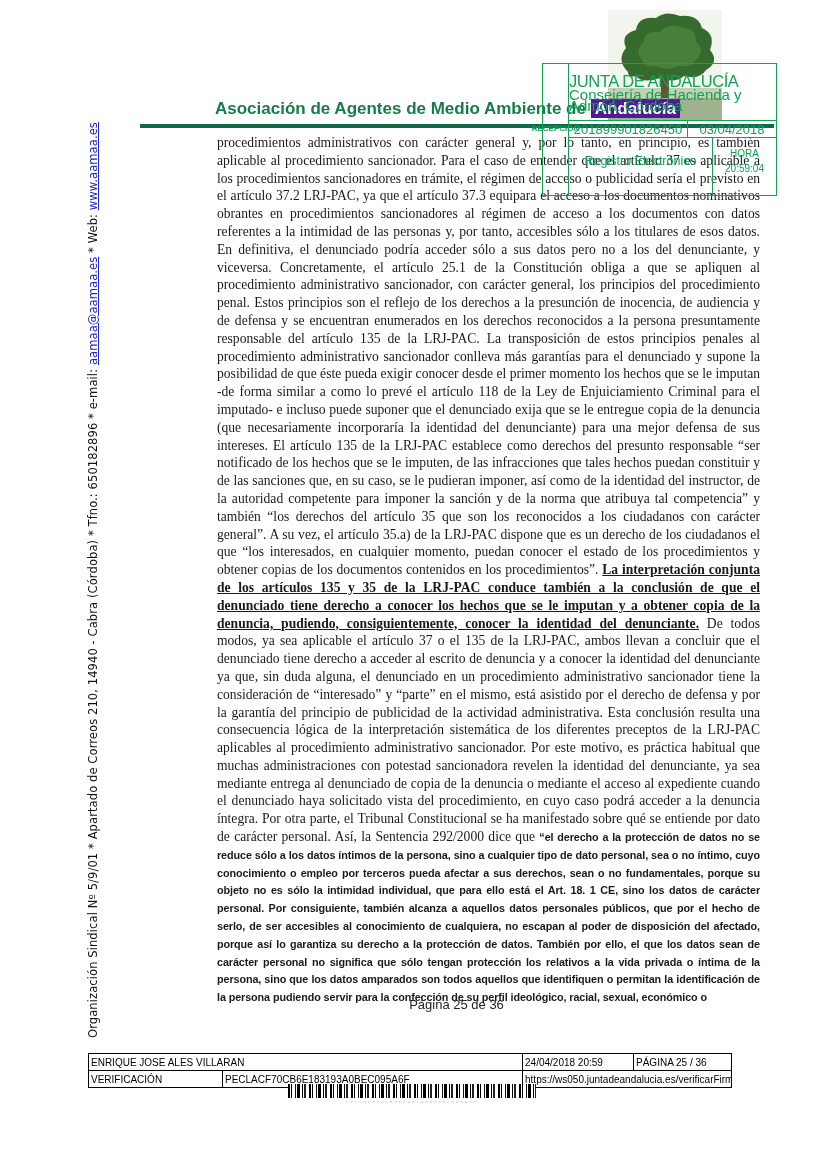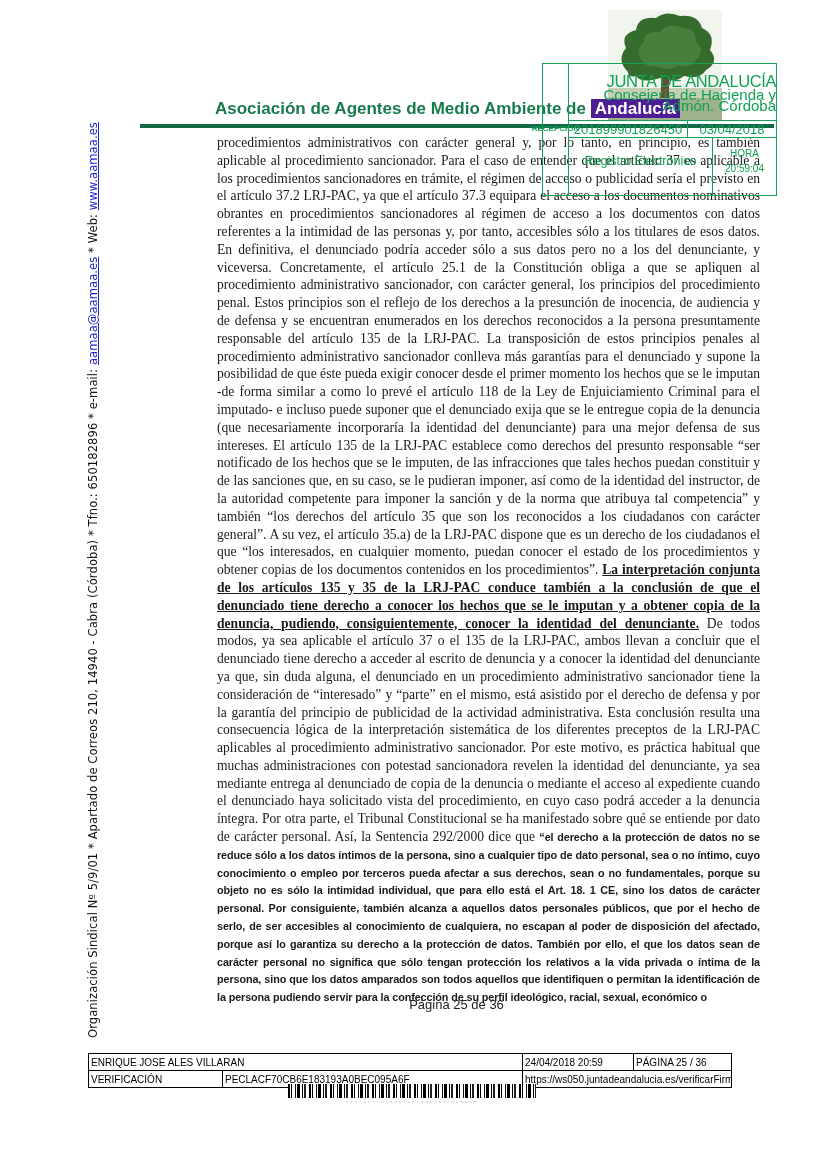--- a/index.html
+++ b/index.html
@@ -44,21 +44,21 @@
     background:transparent;z-index:5;
   }
   .stamp-left{
     border-right:1.5px solid #12a155;
     display:flex;align-items:center;justify-content:center;
     font-size:8px;line-height:12.6px;font-weight:bold;
   }
   .vertical-letters span{display:block;text-align:center;}
   .stamp-main{display:grid;grid-template-rows:57px 17px 1fr;}
   .stamp-rowA{
-    text-align:right;border-bottom:1.5px solid #12a155;
+    text-align:left;border-bottom:1.5px solid #12a155;
     display:flex;flex-direction:column;justify-content:center;
   }
   .stamp-org{font-size:16.5px;letter-spacing:-0.4px;line-height:17px;}
   .stamp-dept{font-size:15px;line-height:10.5px;}
   .stamp-rowB{
     display:grid;grid-template-columns:1fr 88px;
     border-bottom:1.5px solid #12a155;font-size:13px;text-align:center;
   }
   .stamp-rowB div{display:flex;align-items:center;justify-content:center;}
   .stamp-num{border-right:1.5px solid #12a155;}

